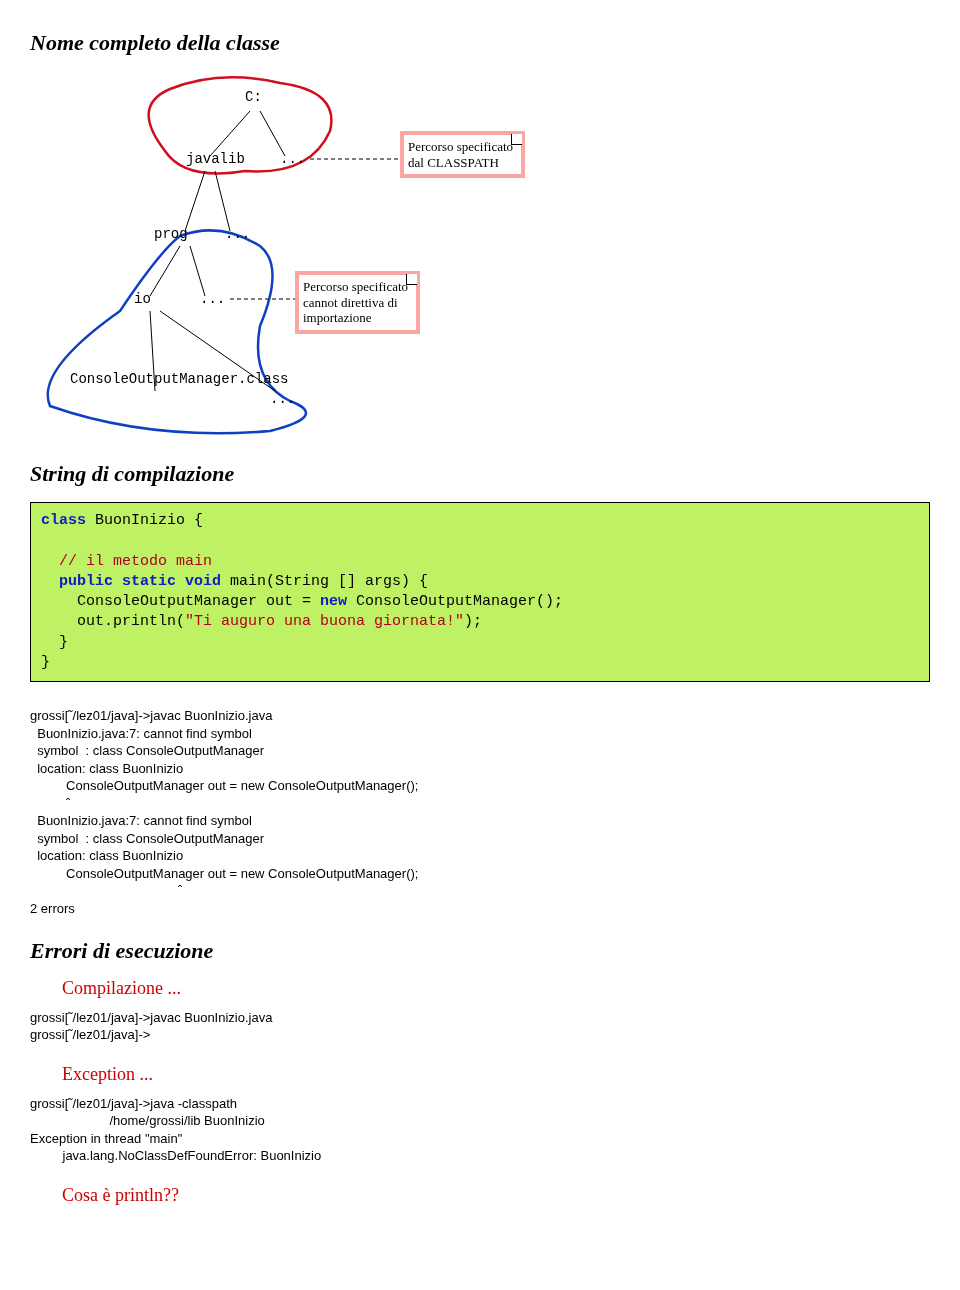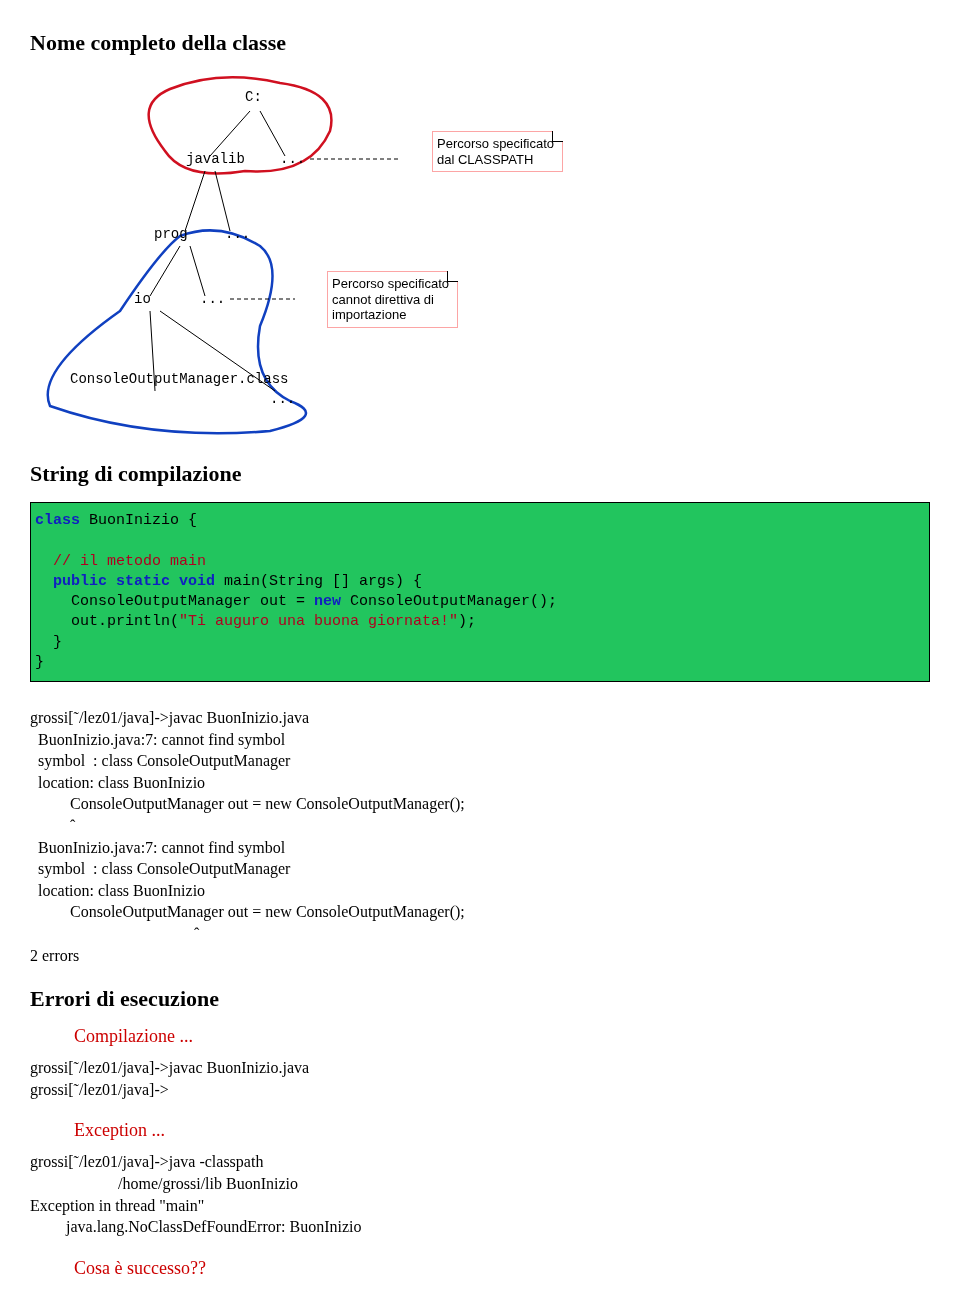--- a/index.html
+++ b/index.html
@@ -7,73 +7,73 @@
     margin: 0;
     padding: 20px 30px;
     font-size: 18px;
     color: #000;
     background: #fff;
   }
   h2 {
     font-weight: bold;
     font-size: 22px;
     margin: 10px 0 15px 0;
+    font-style: italic;
   }
   .diagram {
     position: relative;
     width: 700px;
     height: 370px;
     margin-bottom: 20px;
   }
   .lbl {
     position: absolute;
     font-family: "Courier New", monospace;
     font-size: 14px;
   }
   .notebox {
     position: absolute;
-    border: 1px solid #fca5a5;
-    font-family: Liberation Sans, sans-serif;
+    border: 4px solid #fca5a5;
+    font-family: Liberation Serif, serif;
     font-size: 13px;
     padding: 4px 8px 4px 4px;
     line-height: 1.2;
-    margin-left: 32px;
   }
   .notebox::before {
     content: "";
     position: absolute;
     top: -1px; right: -1px;
     width: 10px; height: 10px;
     border-left: 1px solid #000;
     border-bottom: 1px solid #000;
     background: #fff;
   }
   svg { position: absolute; top: 0; left: 0; }
   .codebox {
-    background: #22c55e;
+    background: #bef264;
     border: 1px solid #000;
-    padding: 8px 4px;
+    padding: 8px 10px;
     font-family: "Courier New", monospace;
     font-size: 15px;
     line-height: 1.35;
     white-space: pre;
     margin: 10px 0 25px 0;
   }
   .kw { color: #1020c0; font-weight: bold; }
   .cm { color: #b00020; }
   .str { color: #b00020; }
   pre.term {
-    font-family: Liberation Serif, serif;
-    font-size: 16px;
+    font-family: Liberation Sans, sans-serif;
+    font-size: 13px;
     line-height: 1.35;
     margin: 10px 0 20px 0;
     white-space: pre;
   }
   .redtxt { color: #c00; font-family: "Times New Roman", serif; font-size: 18px; }
-  .indent { margin-left: 44px; }
+  .indent { margin-left: 32px; }
 </style>
 </head>
 <body>
 
 <h2>Nome completo della classe</h2>
 
 <div class="diagram">
   <svg width="700" height="370">
 
     <path d="M 140 18 Q 100 35 135 80 Q 155 110 215 100 Q 280 105 300 60 Q 310 20 250 12 Q 190 -2 140 18 Z" fill="none" stroke="#d01020" stroke-width="2.5"></path>
@@ -144,13 +144,13 @@
 <pre class="term">grossi[˜/lez01/java]-&gt;javac BuonInizio.java
 grossi[˜/lez01/java]-&gt;</pre>
 
 <div class="redtxt indent">Exception ...</div>
 
 <pre class="term">grossi[˜/lez01/java]-&gt;java -classpath
                       /home/grossi/lib BuonInizio
 Exception in thread "main"
          java.lang.NoClassDefFoundError: BuonInizio</pre>
 
-<div class="redtxt indent">Cosa è successo??</div>
+<div class="redtxt indent">Cosa è println??</div>
 
 </body></html>

